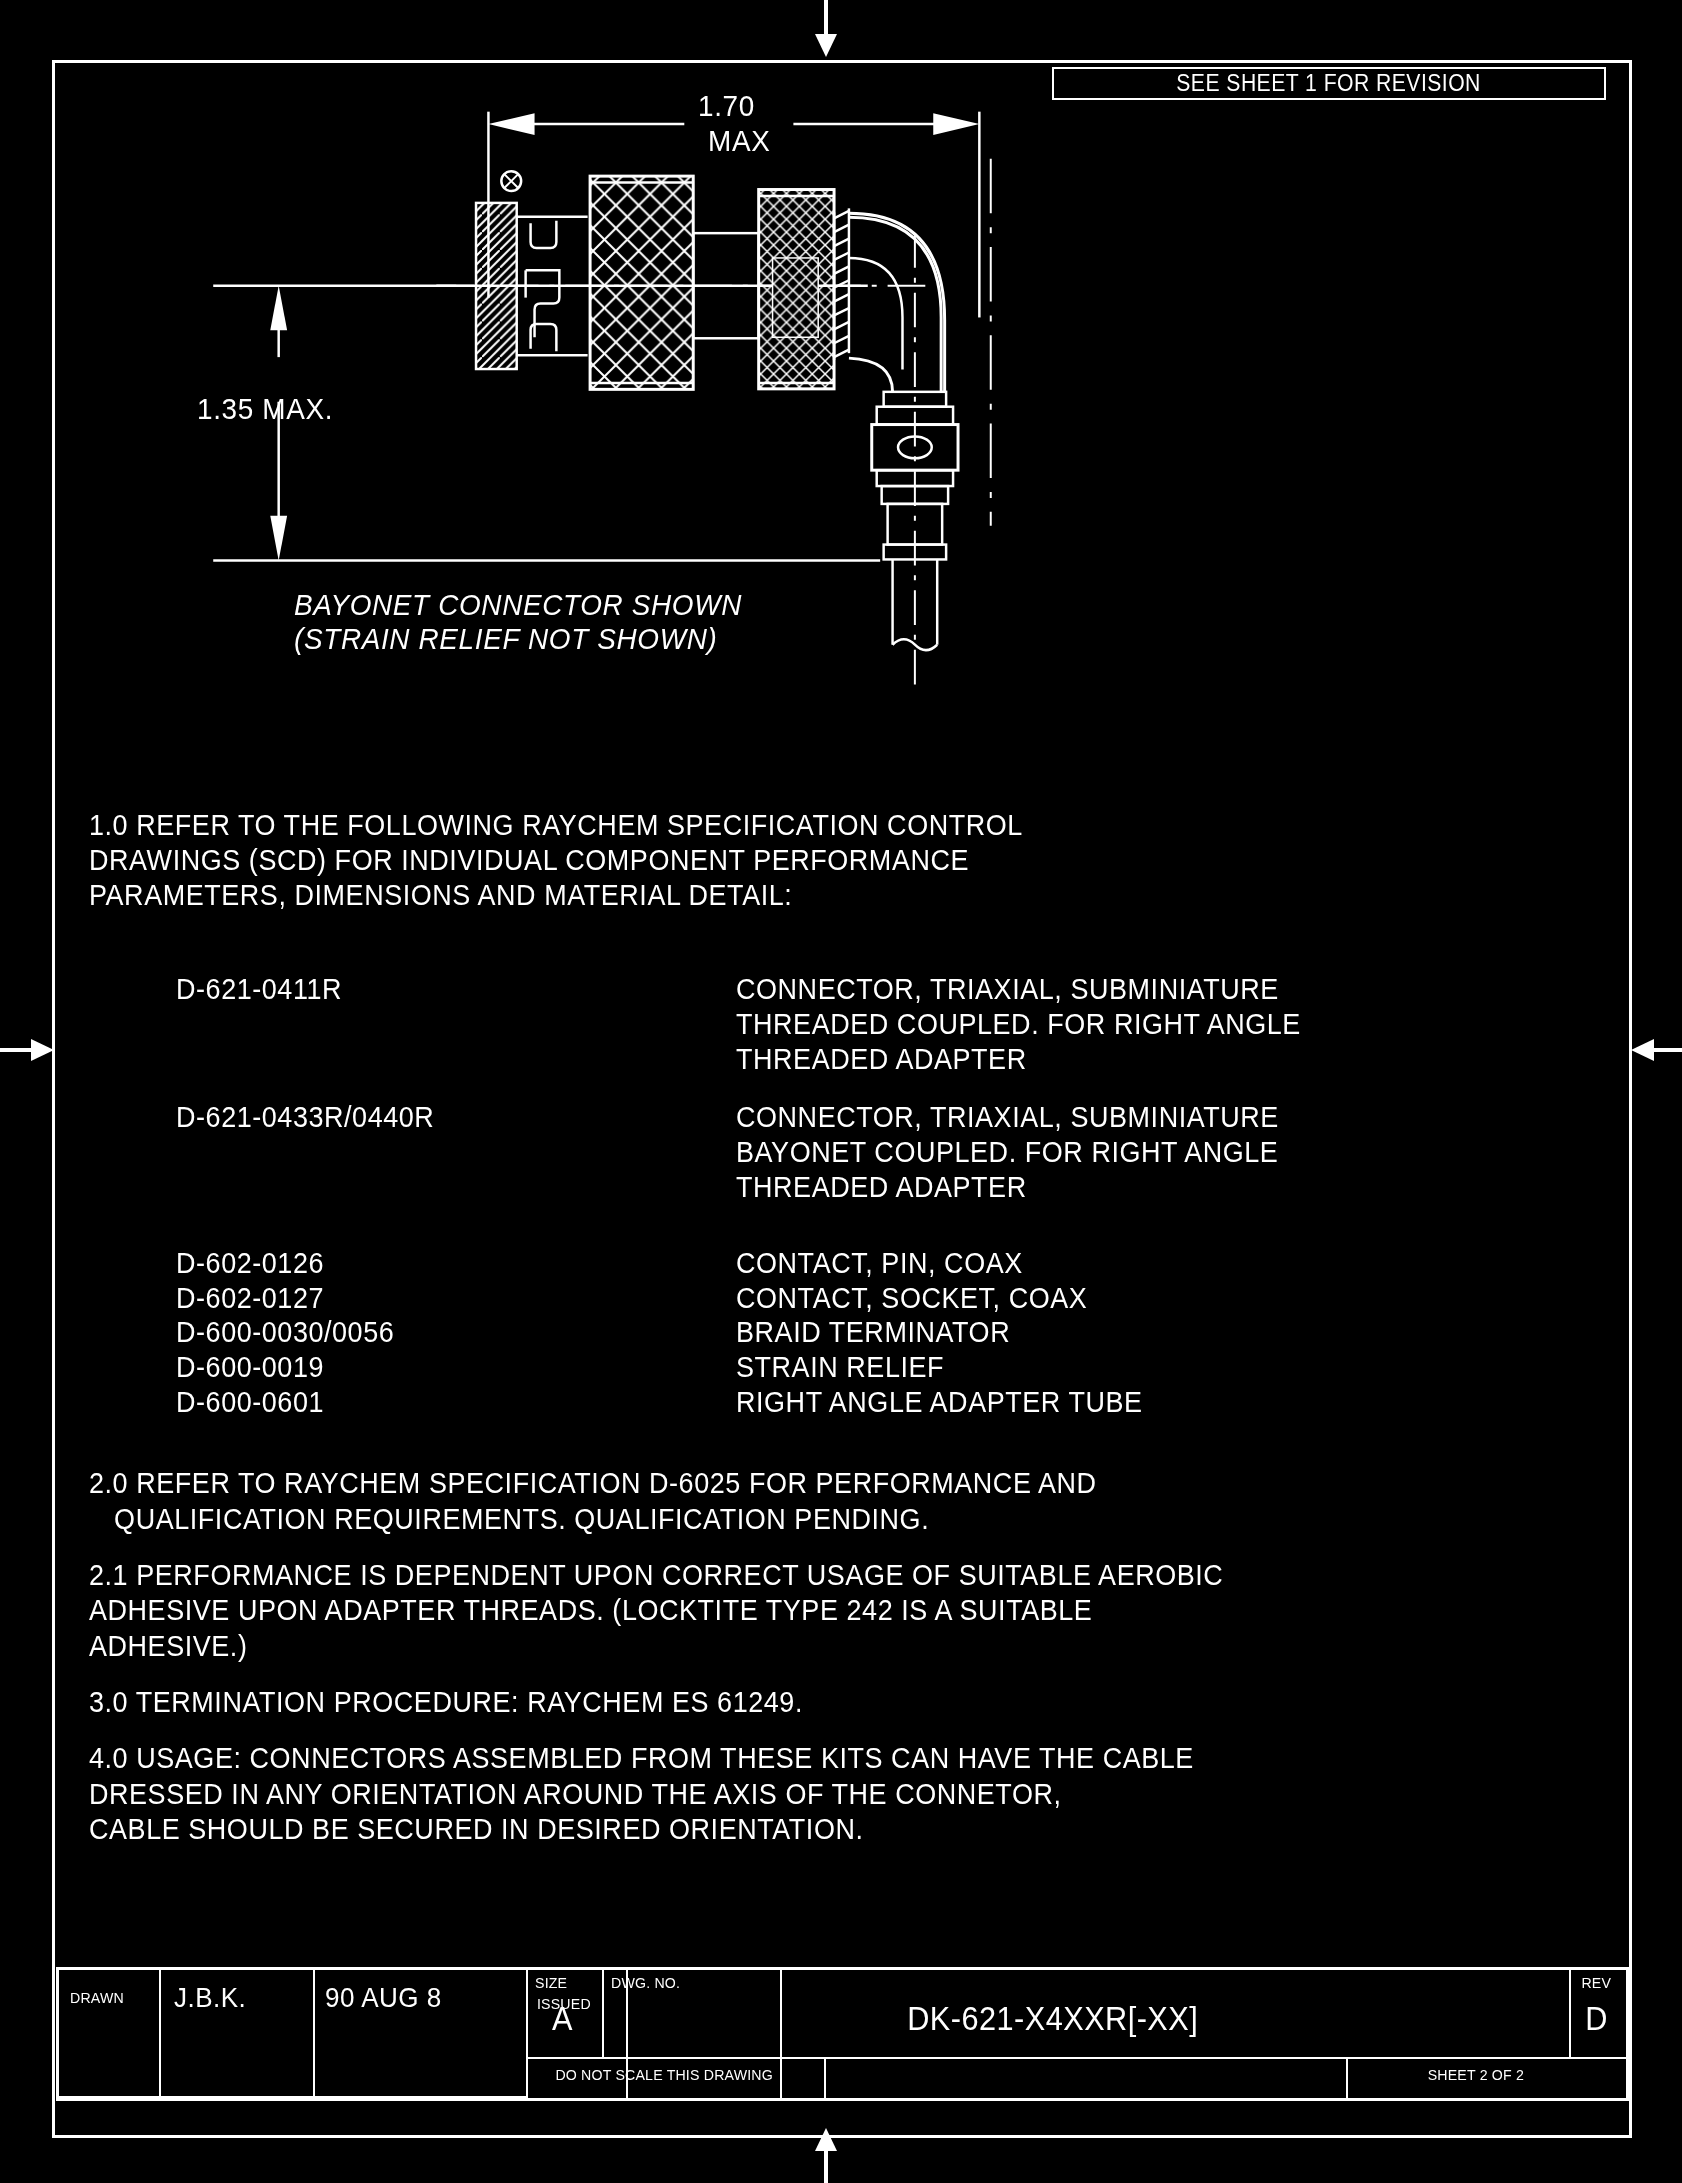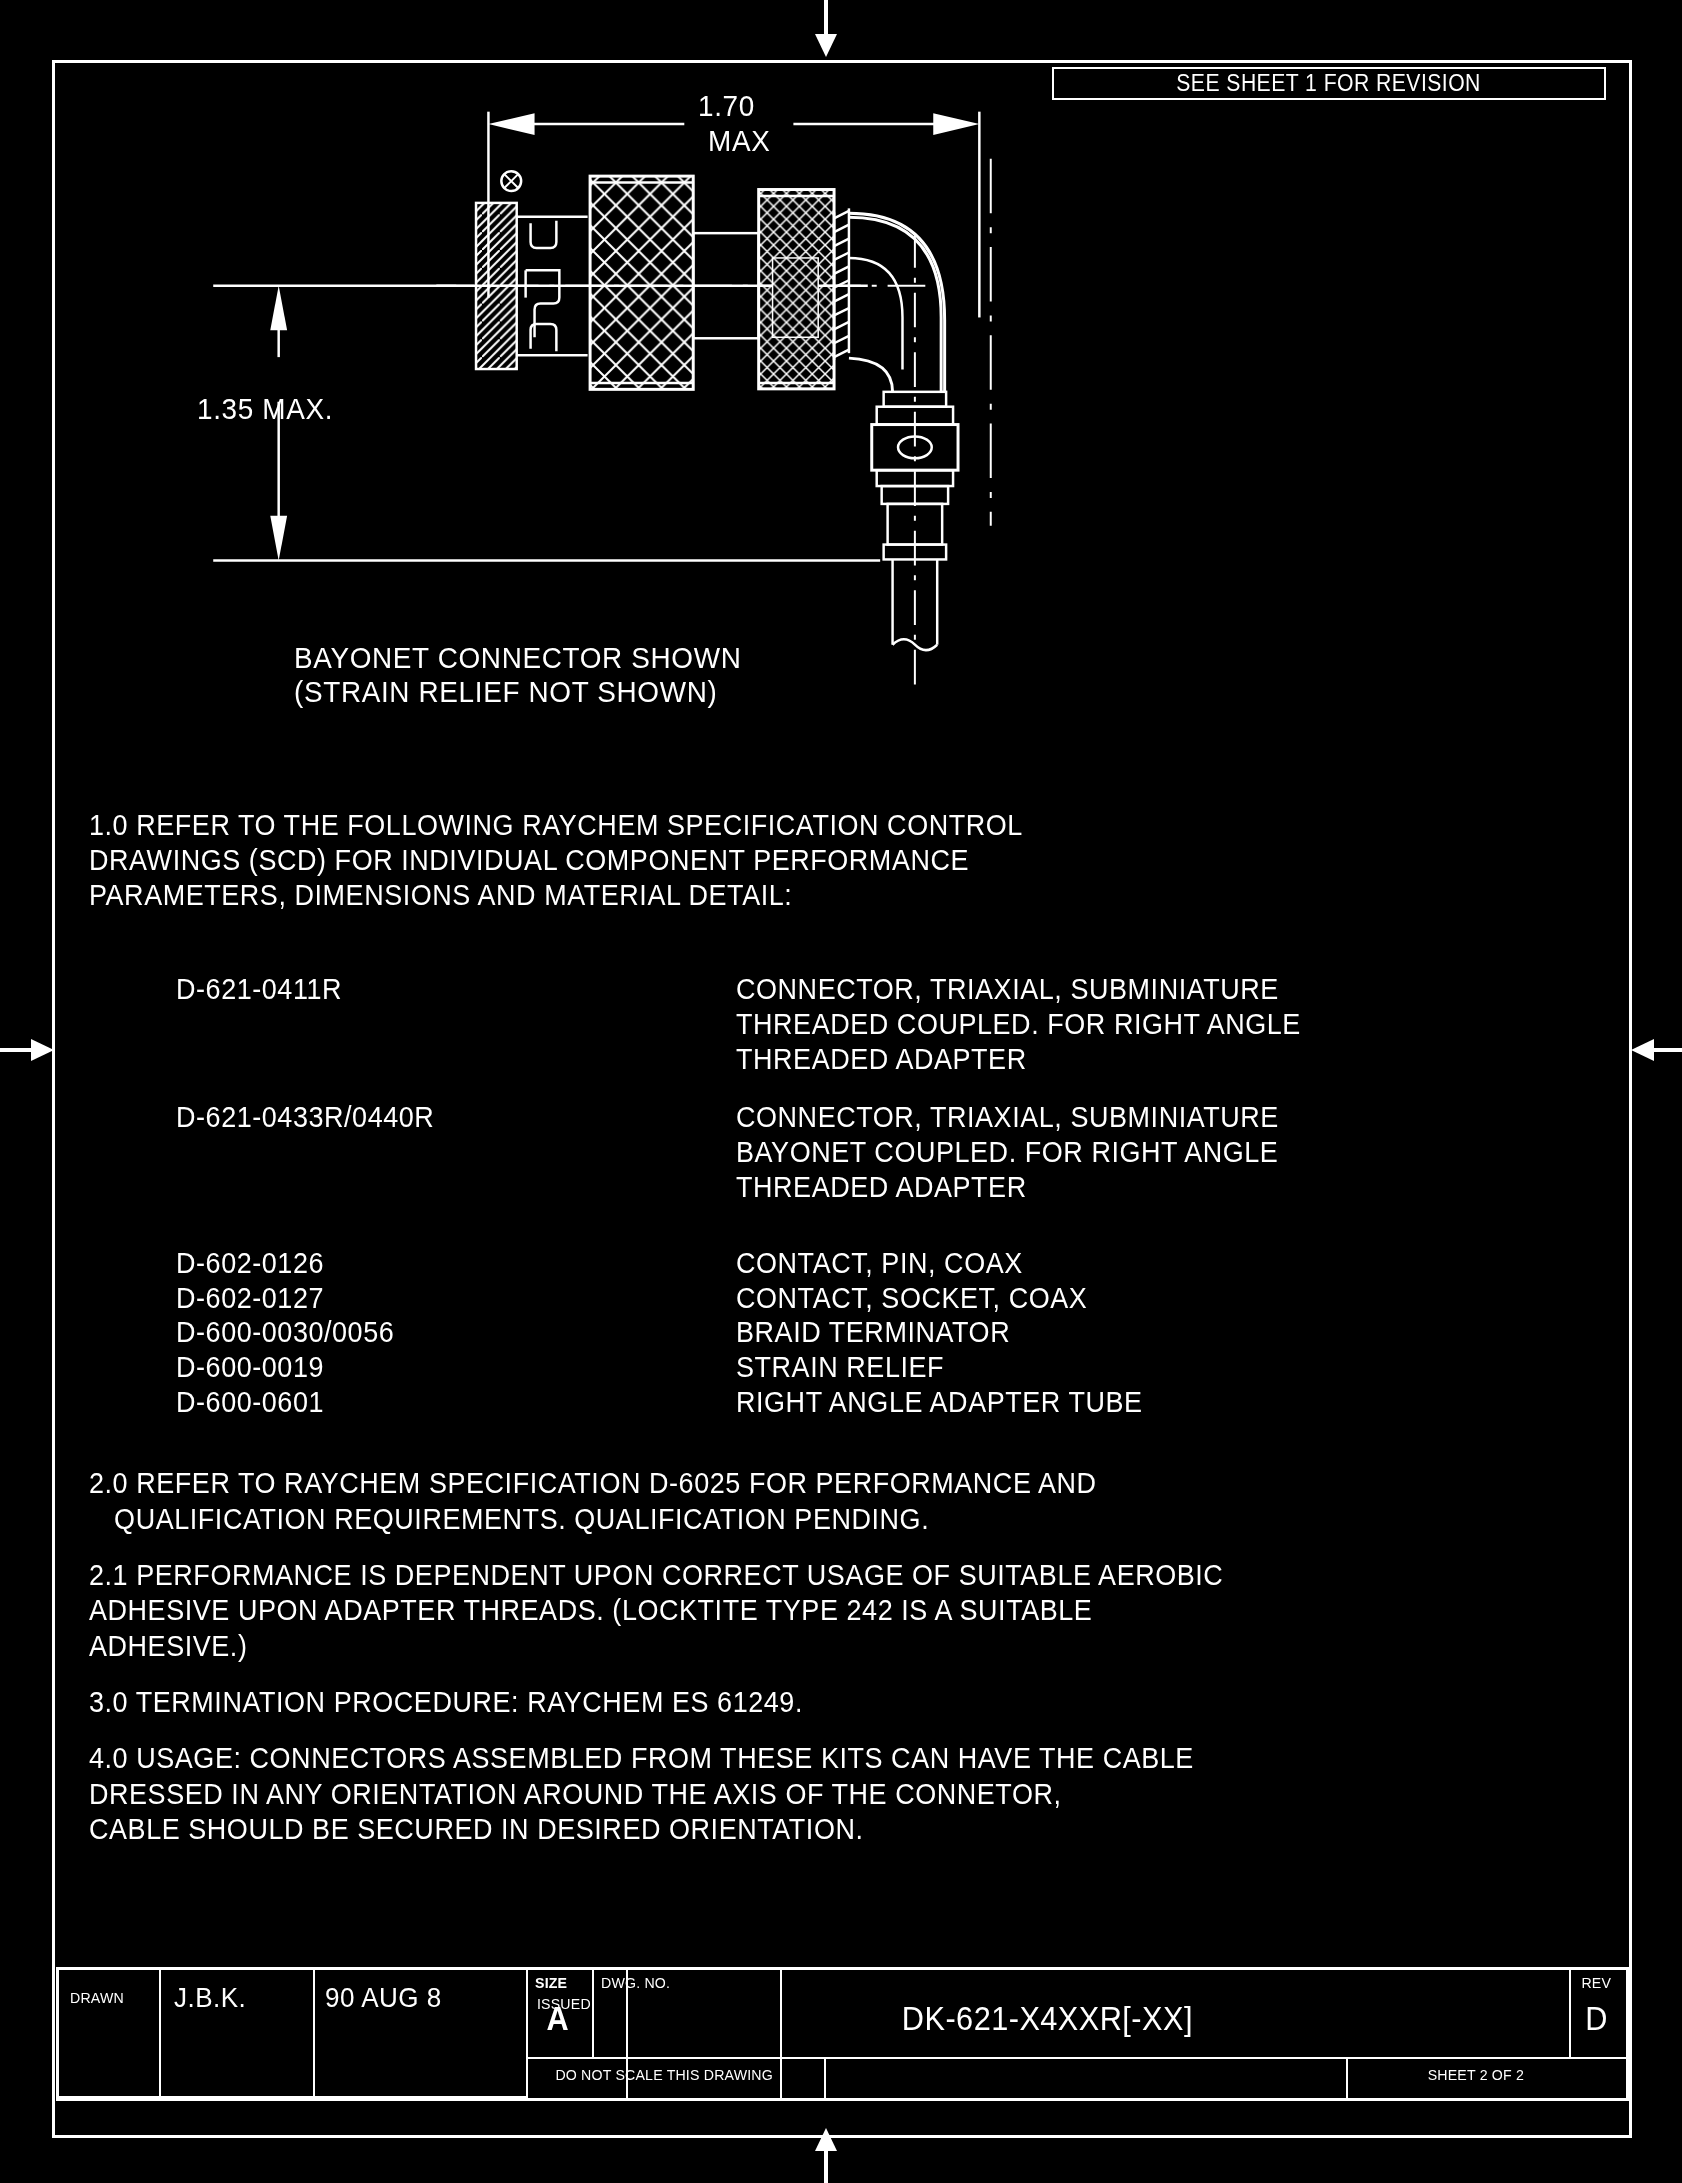--- a/index.html
+++ b/index.html
@@ -99,21 +99,21 @@
     letter-spacing: 0.7px;
     transform: scaleX(0.93);
     transform-origin: left center;
     white-space: nowrap;
   }
   #dim-170      { left: 698px; top: 89px; }
   #dim-170-max  { left: 708px; top: 124px; }
   #dim-135      { left: 197px;  top: 392px; }
 
   
-  #caption { position: absolute; left: 294px; top: 641px; }
+  #caption { position: absolute; left: 294px; top: 588px; font-style: italic; }
   #caption div {
     font-size: 30px;
     letter-spacing: 0.7px;
     transform: scaleX(0.93);
     transform-origin: left center;
     line-height: 1.14;
     white-space: nowrap;
   }
 
   
@@ -221,21 +221,21 @@
   .tb-scell { box-sizing: border-box; border-right: 2.5px solid #ffffff; position: relative; }
   .tb-scell:last-child { border-right: none; }
   .sc-role { width: 102px; }
   .sc-by   { width: 154px; }
   .sc-date { width: 211px; }
 
   
   #tb-right { flex: 1 1 auto; display: flex; flex-direction: column; }
   #tb-right-top { flex: 0 0 87px; display: flex; border-bottom: 2.5px solid #ffffff; }
   #tb-right-bot { flex: 1 1 auto; display: flex; }
-  .rc-size { width: 66px; font-weight: bold; }
+  .rc-size { width: 76px; }
   .rc-code { width: 193px; }
   .rc-dwg  { flex: 1 1 auto; }
   .rc-rev  { width: 55px; }
   .bc-noscale { width: 298px; }
   .bc-mid     { flex: 1 1 auto; }
   .bc-sheet   { width: 278px; padding-left: 20px; }
   .tb-center {
     position: absolute;
     left: 0; right: 0;
     text-align: center;

